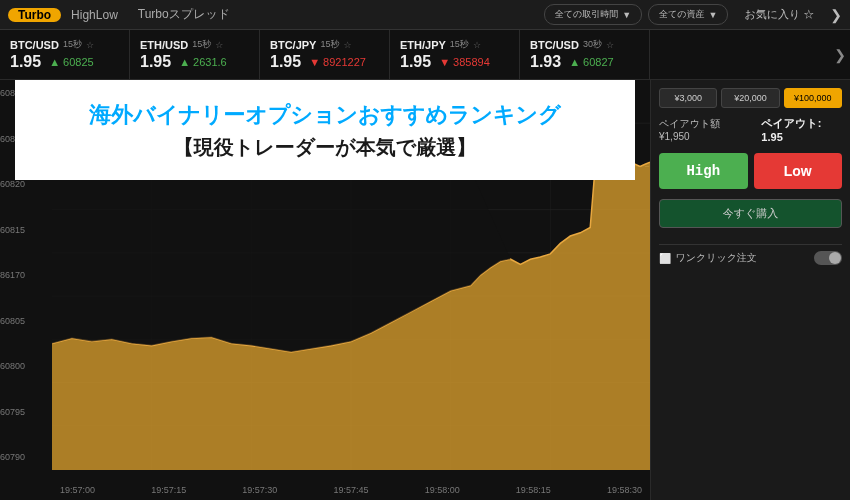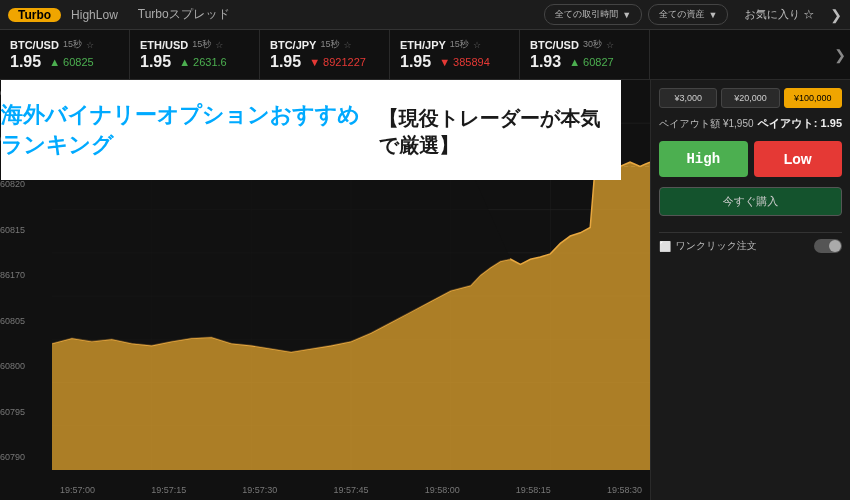--- a/index.html
+++ b/index.html
@@ -105,25 +105,26 @@
     .ticker-change.up { color: #4caf50; }
     .ticker-change.down { color: #e53935; }
 
     
     .overlay-container {
       position: relative;
     }
     .overlay-text {
       position: absolute;
       top: 0;
-      left: 1px;
+      left: 15px;
       width: 620px;
       height: 100px;
       background: white;
       display: flex;
+      flex-direction: column;
       align-items: center;
       justify-content: center;
       z-index: 10;
     }
     .overlay-line1 {
       font-size: 22px;
       font-weight: bold;
       color: #00aaff;
     }
     .overlay-line2 {
@@ -219,20 +220,21 @@
       background: #f0a500;
       color: #000;
       border-color: #f0a500;
     }
 
     .payout-row {
       display: flex;
       justify-content: space-between;
       align-items: center;
       margin-bottom: 10px;
+      gap: 12px;
     }
     .payout-label {
       font-size: 10px;
       color: #bbb;
     }
     .payout-value {
       font-size: 11px;
       color: #eee;
       font-weight: bold;
     }

